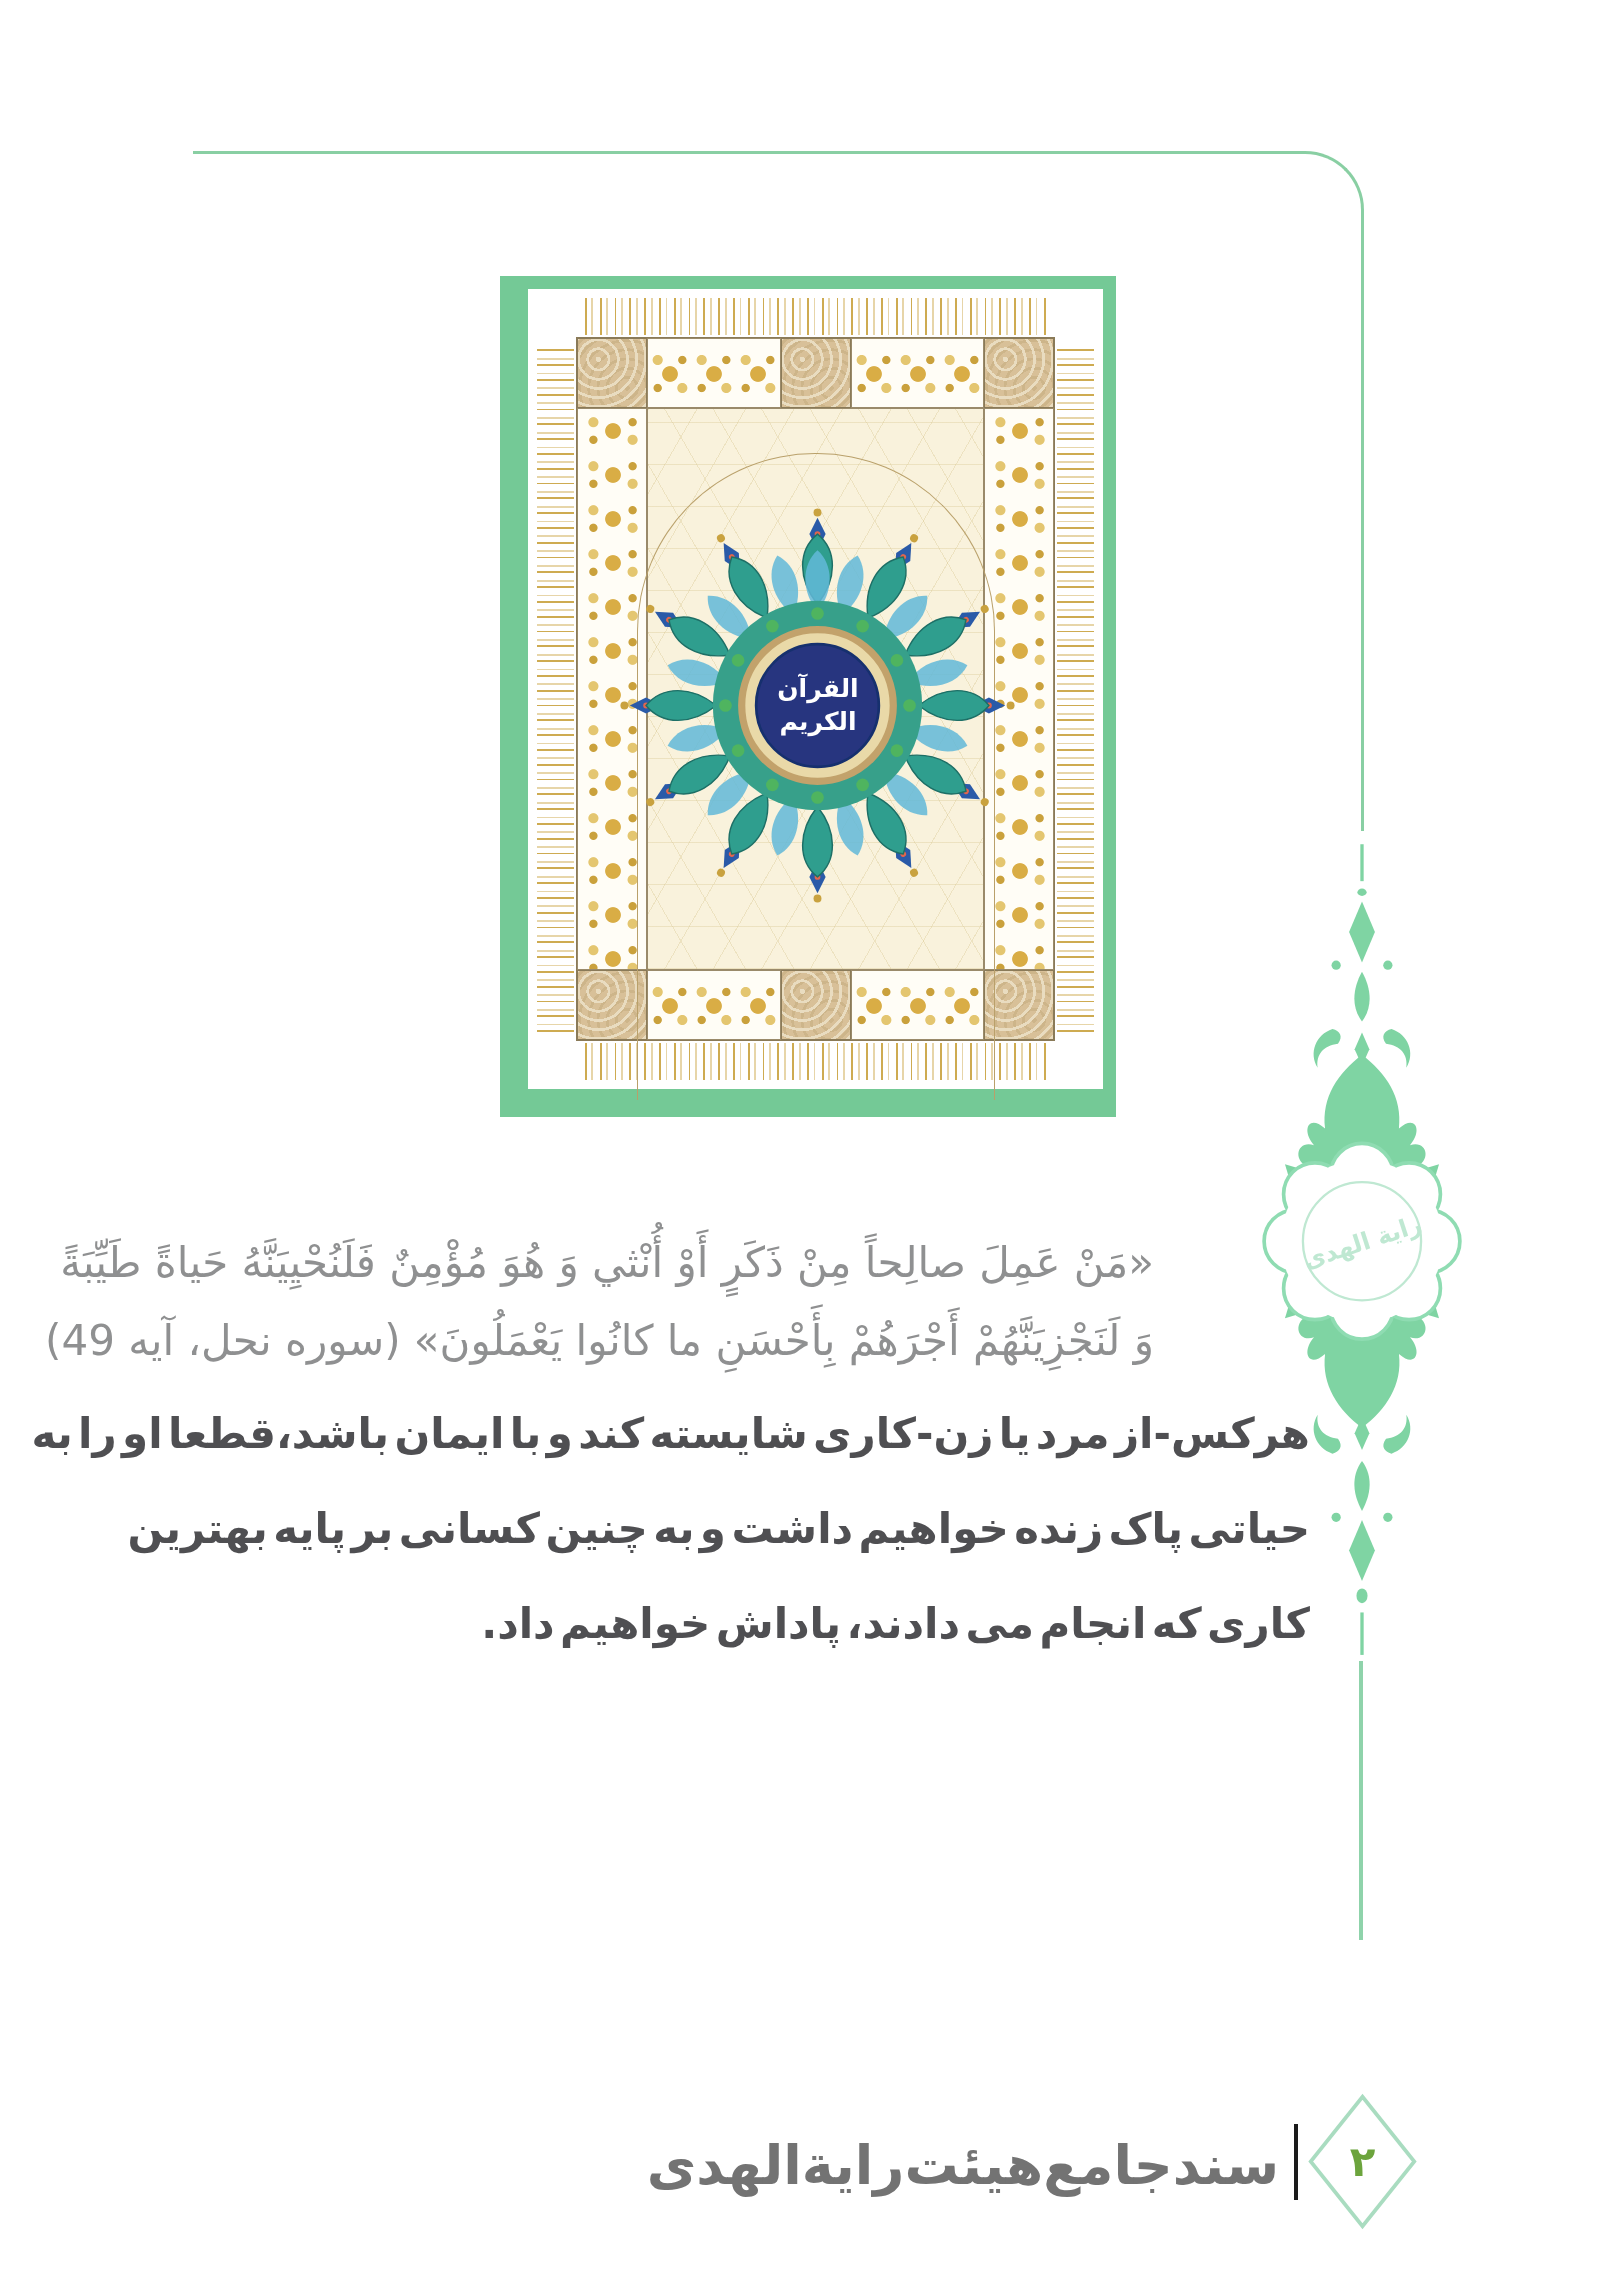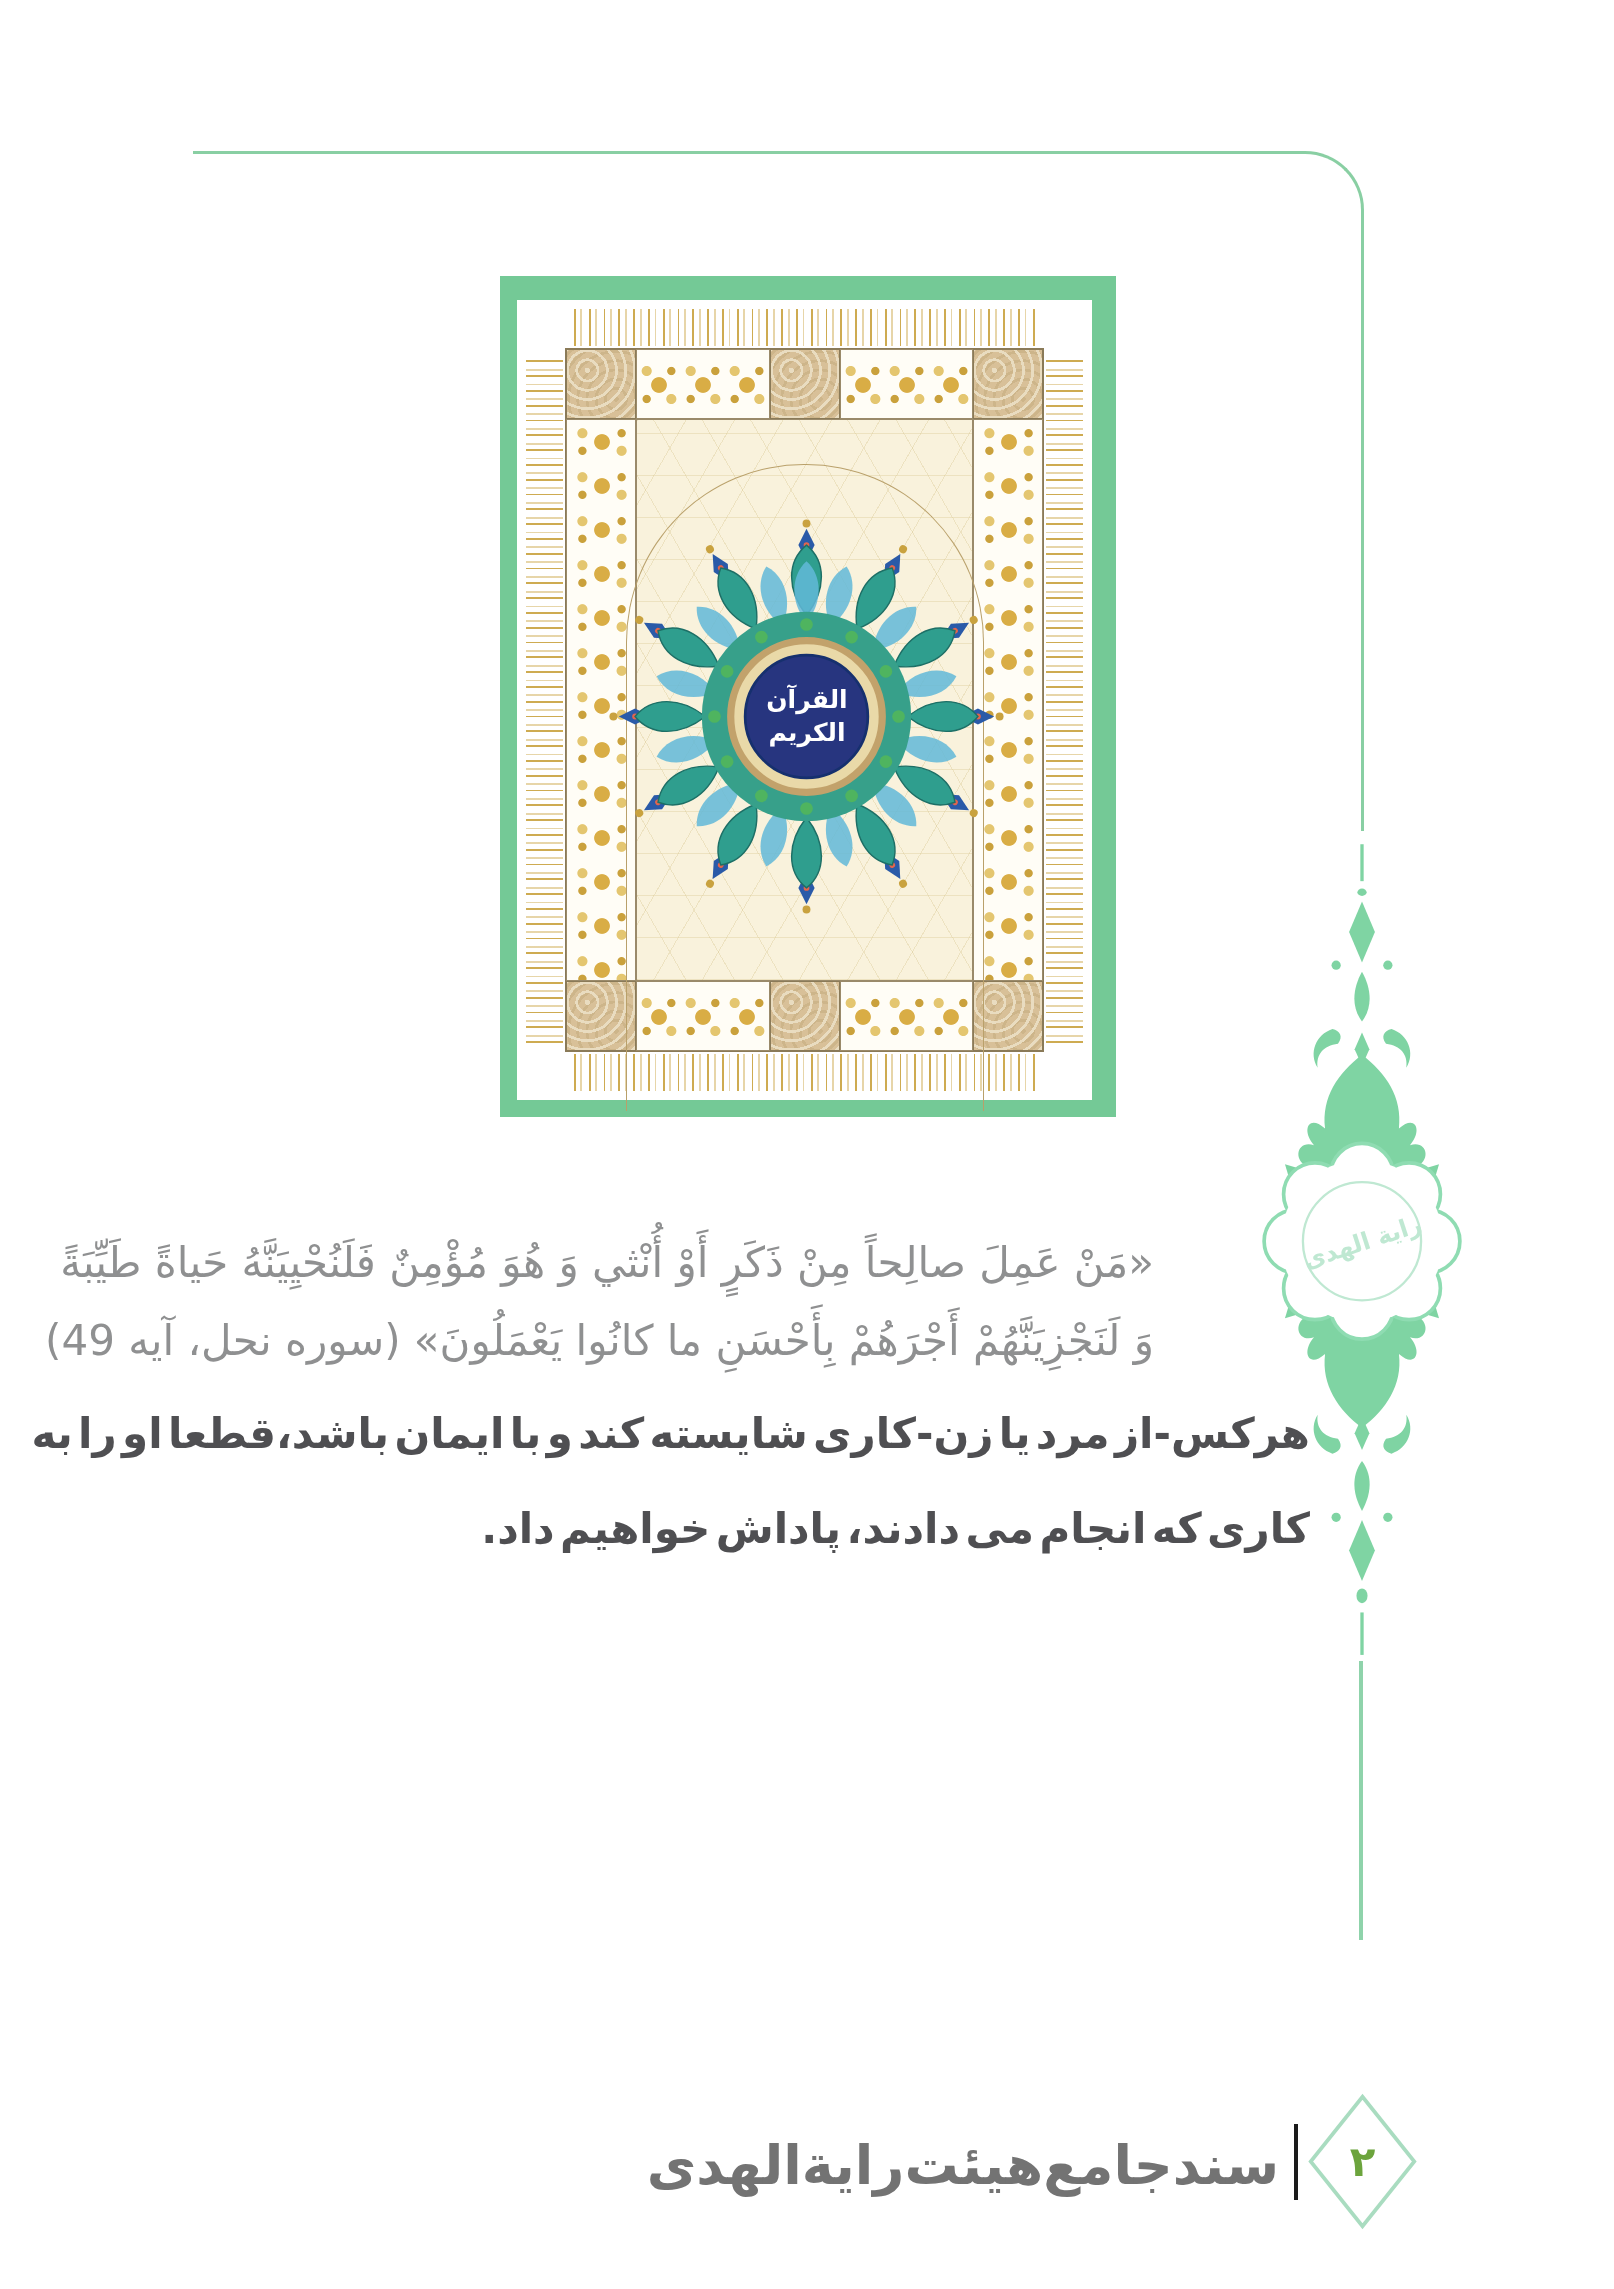--- a/index.html
+++ b/index.html
@@ -36,21 +36,21 @@
     position:absolute; left:1307px; top:2093px; width:111px; height:137px;
   }
   .page-number{
     position:absolute; left:1307px; top:2093px; width:111px; height:137px;
     display:flex; align-items:center; justify-content:center;
     color:#6ca43d; font-size:42px; font-weight:bold;
   }
   
   .quran-cover{
     position:absolute; left:500px; top:276px; width:616px; height:841px;
-    background:#74c996; box-sizing:border-box; padding:24px;
+    background:#74c996; box-sizing:border-box; padding:13px;
   }
   .cover-inner{ position:relative; width:575px; height:800px; background:#ffffff; }
   .fringe{ position:absolute; opacity:.9; }
   .fringe.top   { left:57px; right:57px; top:9.2px;    height:37px;
      background:repeating-linear-gradient(90deg,#c9a23f 0 1.8px,transparent 1.8px 14.8px),
                 repeating-linear-gradient(90deg,transparent 0 6.5px,rgba(201,162,63,.5) 6.5px 8.3px,transparent 8.3px 14.8px); }
   .fringe.bottom{ left:57px; right:57px; bottom:9.2px; height:37px;
      background:repeating-linear-gradient(90deg,#c9a23f 0 1.8px,transparent 1.8px 14.8px),
                 repeating-linear-gradient(90deg,transparent 0 6.5px,rgba(201,162,63,.5) 6.5px 8.3px,transparent 8.3px 14.8px); }
   .fringe.left  { top:57px; bottom:57px; left:9.2px;   width:37px;
@@ -229,20 +229,21 @@
     </div>
   </div>
 
   <div class="verse">
     <div>«مَنْ عَمِلَ صالِحاً مِنْ ذَكَرٍ أَوْ أُنْثي وَ هُوَ مُؤْمِنٌ فَلَنُحْيِيَنَّهُ حَياةً طَيِّبَةً</div>
     <div>وَ لَنَجْزِيَنَّهُمْ أَجْرَهُمْ بِأَحْسَنِ ما كانُوا يَعْمَلُونَ» (سوره نحل،  آیه 49)</div>
   </div>
 
   <div class="translation">
     <div class="tline">هرکس-از مرد یا زن-کاری شایسته کند و با ایمان باشد،قطعا او را به</div>
+    <div class="tline">حیاتی پاک زنده خواهیم داشت و به چنین کسانی بر پایه بهترین</div>
     <div class="tline">کاری که انجام می دادند، پاداش خواهیم داد.</div>
   </div>
 
   <svg class="right-ornament" viewBox="0 0 240 900" xmlns="http://www.w3.org/2000/svg">
     <g fill="#7fd4a3">
       <rect x="118.2" y="10" width="3.6" height="40"></rect>
       <ellipse cx="120" cy="62" rx="5" ry="4"></ellipse>
       <polygon points="120,72 134,105 120,138 106,105"></polygon>
       <circle cx="92" cy="141" r="5"></circle>
       <circle cx="148" cy="141" r="5"></circle>

